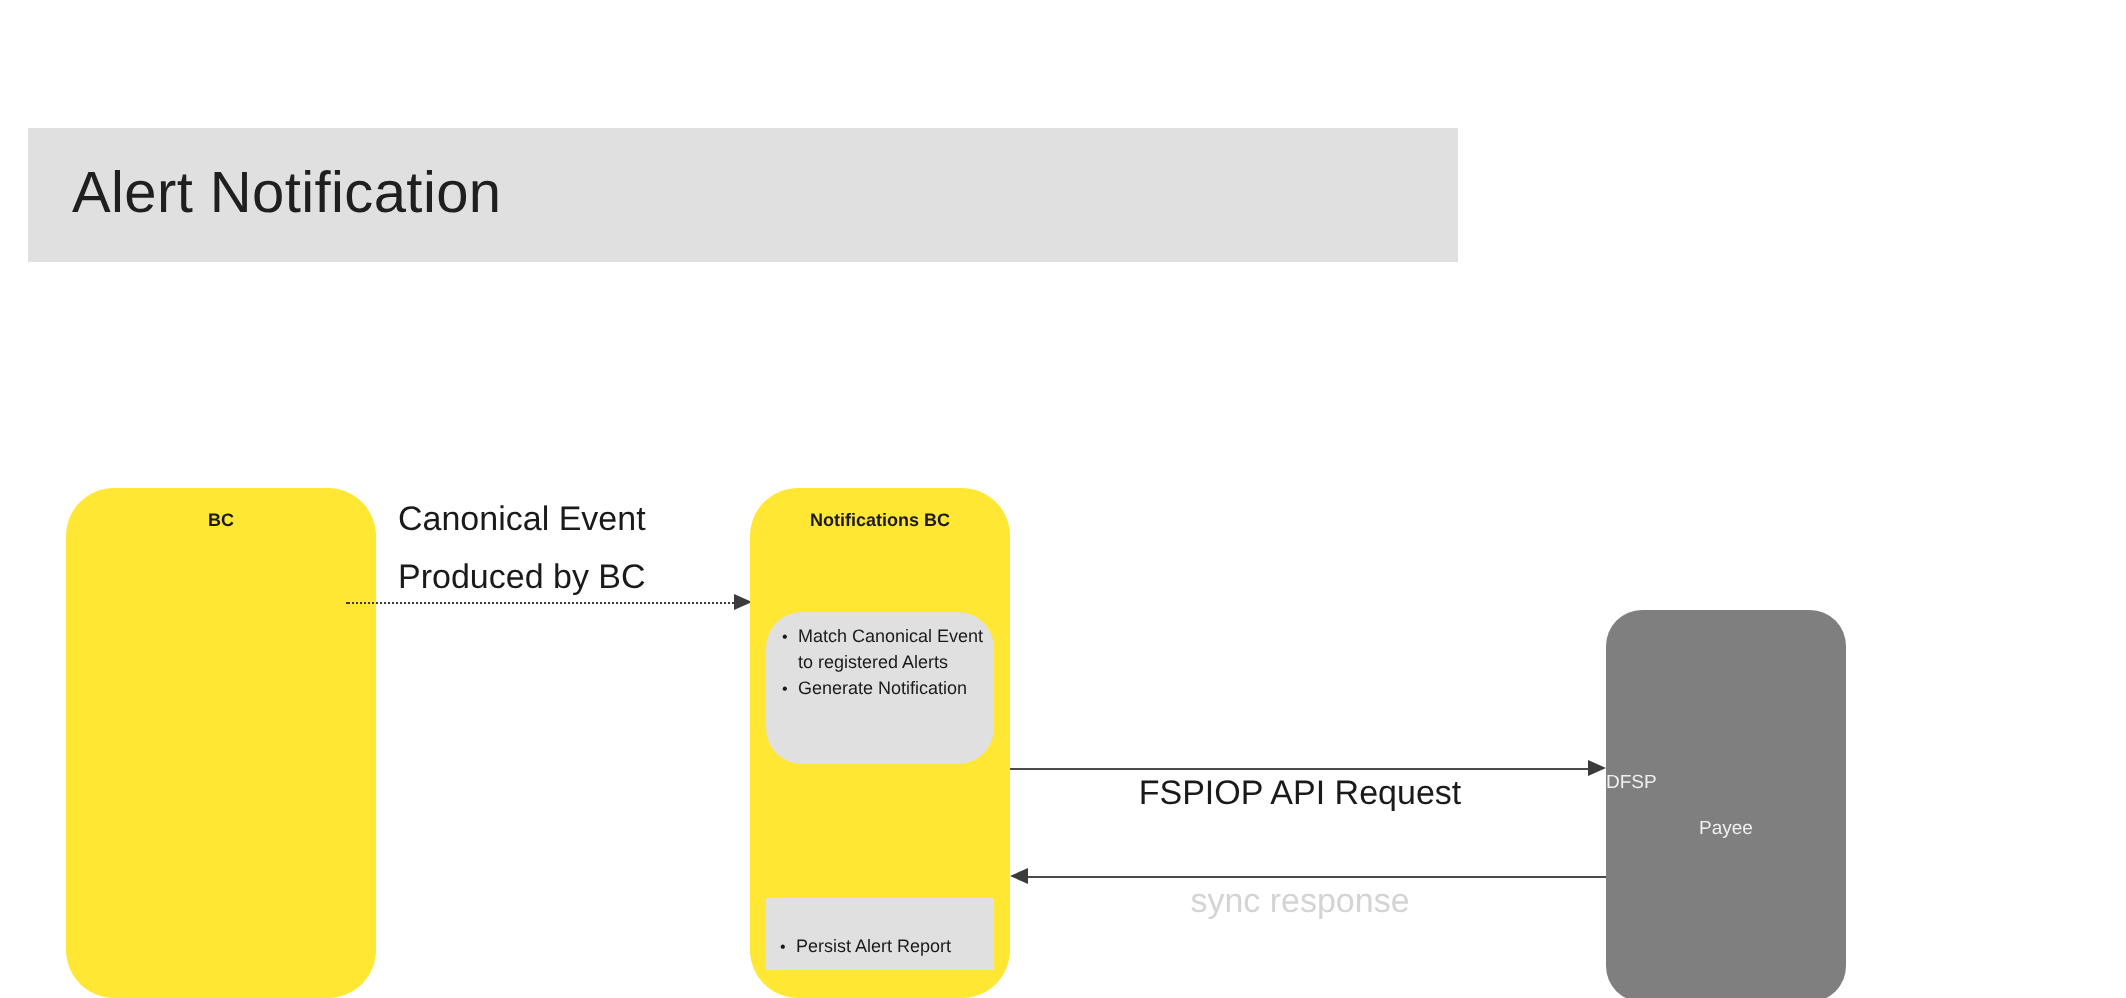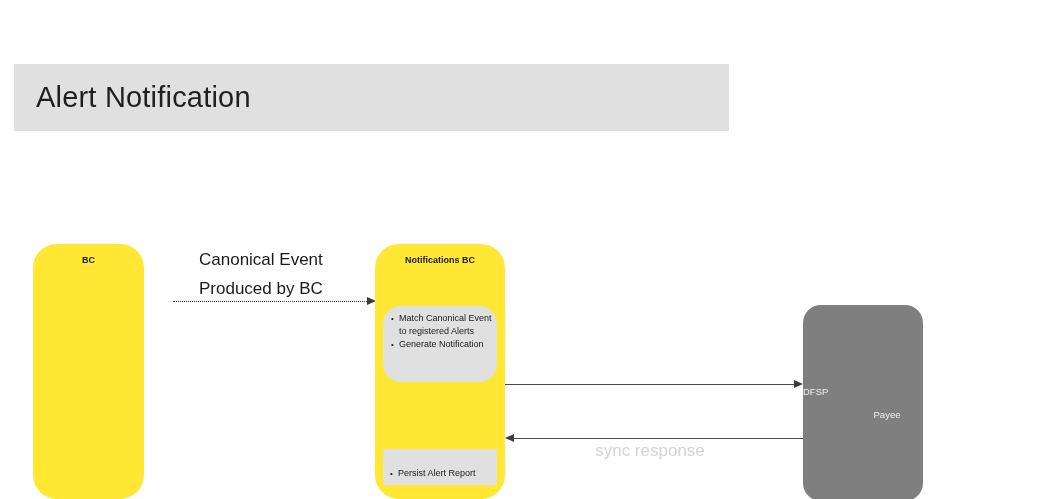--- a/index.html
+++ b/index.html
@@ -27,21 +27,21 @@
     font-size: 29px;
     font-weight: 400;
     color: #1f1f1f;
     margin: 0 0 0 22px;
     letter-spacing: 0.2px;
   }
 
   
   .node { position: absolute; box-sizing: border-box; }
   .node-yellow { background: #ffe733; border-radius: 24px; }
-  .node-bc    { left: 33px;  top: 210px; width: 111px; height: 255px; }
+  .node-bc    { left: 33px;  top: 210px; width: 155px; height: 255px; }
   .node-notif { left: 375px; top: 210px; width: 130px; height: 255px; }
   .node-label {
     display: block;
     text-align: center;
     padding-top: 11px;
     font-size: 9px;
     font-weight: 700;
     color: #1a1a1a;
   }
 
@@ -58,21 +58,21 @@
   .task-list li::before { content: "•"; position: absolute; left: 5px; font-size: 8px; }
 
   .node-dfsp {
     left: 803px; top: 271px;
     width: 120px; height: 196px;
     background: #7f7f7f;
     border-radius: 18px;
     color: #f0f0f0;
   }
   .dfsp-line1 { position: absolute; width: 100%; top: 81px;  font-size: 9.5px; }
-  .dfsp-line2 { position: absolute; width: 100%; text-align: center; top: 104px; font-size: 9.5px; padding-left: 24px; }
+  .dfsp-line2 { position: absolute; width: 100%; text-align: center; top: 104px; font-size: 9.5px; }
 
   
   .edge-line { position: absolute; height: 0; }
   .edge-dotted { border-top: 1.5px dotted #3b3b3b; }
   .edge-solid  { border-top: 1px solid #4a4a4a; }
   .arrowhead { position: absolute; width: 0; height: 0; }
   .arrow-right { border-left: 9px solid #3b3b3b;  border-top: 4.5px solid transparent; border-bottom: 4.5px solid transparent; }
   .arrow-left  { border-right: 9px solid #3b3b3b; border-top: 4.5px solid transparent; border-bottom: 4.5px solid transparent; }
 
   .edge-label { position: absolute; font-size: 17px; color: #1a1a1a; }
@@ -109,20 +109,21 @@
 
     <div class="subbox subbox-persist">
       <ul class="task-list">
         <li>Persist Alert Report</li>
       </ul>
     </div>
   </div>
 
   <div class="edge-line edge-solid" style="left:505px; top:350px; width:289px;"></div>
   <div class="arrowhead arrow-right" style="left:794px; top:346px;"></div>
+  <div class="edge-label label-fspiop">FSPIOP API Request</div>
 
   <div class="edge-line edge-solid" style="left:513px; top:404px; width:290px;"></div>
   <div class="arrowhead arrow-left" style="left:505px; top:400px;"></div>
   <div class="edge-label label-sync">sync response</div>
 
   <div class="node node-dfsp">
     <span class="dfsp-line1">DFSP</span>
     <span class="dfsp-line2">Payee</span>
   </div>
 

